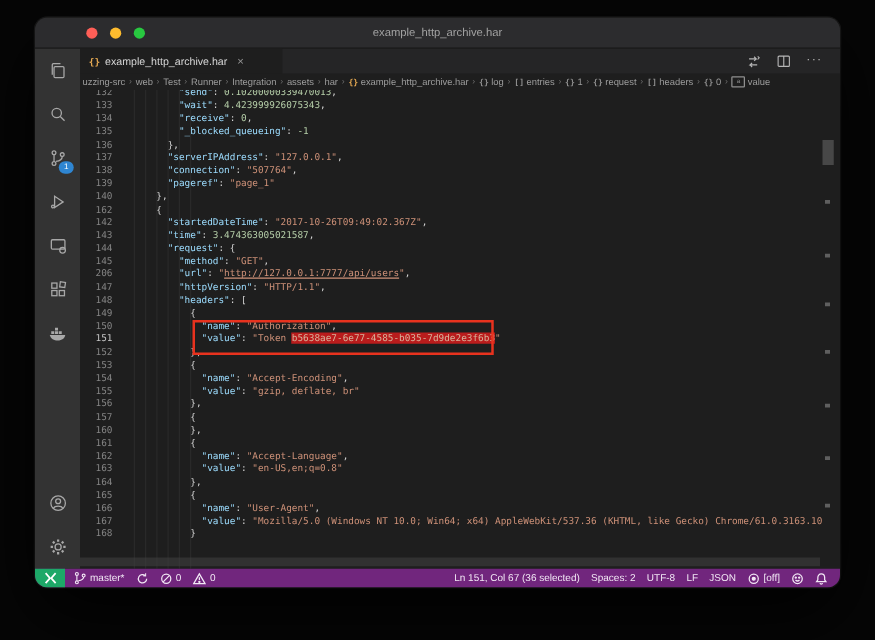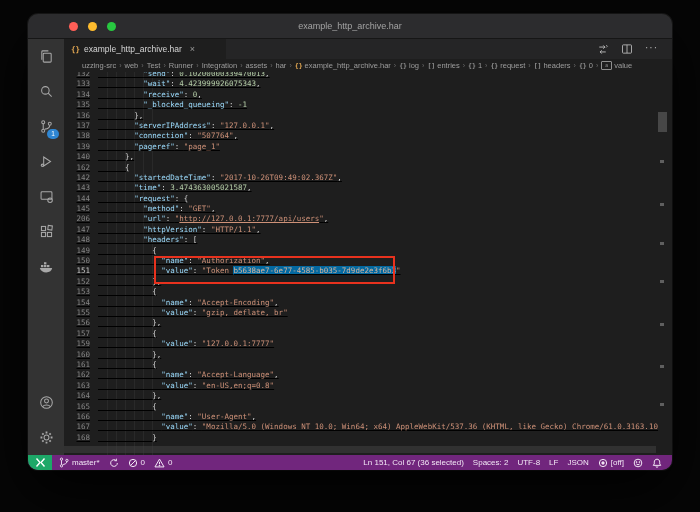--- a/index.html
+++ b/index.html
@@ -25,37 +25,37 @@
   .tabbar{position:absolute;left:36px;top:25px;right:0;height:20px;background:#252526;display:flex;align-items:stretch;}
   .tab{width:148px;background:#1e1e1e;display:flex;align-items:center;padding:0 7px;gap:4px;cursor:pointer;}
   .tab .braces{color:#e8ab53;font-weight:bold;font-size:7.5px;font-family:"DejaVu Sans Mono",monospace;}
   .tab .label{font-size:8.5px;color:#d6d6d6;white-space:nowrap;}
   .tab .close{font-size:9px;color:#9a9a9a;margin-left:4px;}
   .tab-actions{margin-left:auto;display:flex;align-items:center;gap:12px;padding-right:14px;}
   .tab-actions .ta{color:#b5b5b5;cursor:pointer;display:flex;align-items:center;}
   .ta-more{font-size:10px;letter-spacing:1px;color:#b5b5b5;margin-top:-4px;}
   
   .breadcrumb{position:absolute;left:36px;top:45px;right:0;height:13px;background:#1e1e1e;display:flex;align-items:center;
-          font-size:7.5px;color:#9d9d9d;white-space:nowrap;overflow:hidden;padding-left:18px;z-index:6;}
+          font-size:7.5px;color:#9d9d9d;white-space:nowrap;overflow:hidden;padding-left:2px;z-index:6;}
   .bc-item{display:flex;align-items:center;gap:2px;cursor:pointer;}
   .bc-sep{color:#6b6b6b;margin:0 3px;font-size:7px;}
   .bc-sym{font-family:"DejaVu Sans Mono",monospace;font-size:6.5px;color:#8f8f8f;font-weight:bold;}
   .bc-sym.accent{color:#e8ab53;}
   .bc-strbox{display:inline-block;width:9px;height:7px;border:1px solid #8f8f8f;border-radius:1px;font-size:5px;
           line-height:6px;text-align:center;color:#8f8f8f;}
   
-  .code{position:absolute;left:36px;top:55px;right:14px;bottom:15px;overflow:hidden;z-index:1;text-decoration:underline;}
+  .code{position:absolute;left:36px;top:55px;right:14px;bottom:15px;overflow:hidden;z-index:1;}
   .guide{position:absolute;top:0;bottom:0;width:1px;background:rgba(255,255,255,0.05);}
   .line{display:flex;height:10.4px;line-height:10.4px;font-family:"DejaVu Sans Mono",monospace;font-size:7.5px;position:relative;z-index:2;}
   .ln{flex:0 0 26px;text-align:right;color:#858585;user-select:none;}
   .ln.cur{color:#c6c6c6;}
   .lc{white-space:pre;margin-left:8px;color:#d4d4d4;}
   .tk-k{color:#9cdcfe;} .tk-s{color:#ce9178;} .tk-n{color:#b5cea8;} .tk-p{color:#d4d4d4;}
   .tk-u{color:#ce9178;text-decoration:underline;}
-  .tk-sel{color:#d7b49c;background:#0369a1;}
+  .tk-sel{color:#d7b49c;background:#b91c1c;}
   .hl-box{position:absolute;left:126px;top:242px;width:241px;height:28px;border:2px solid #e8321e;
           box-sizing:border-box;z-index:5;pointer-events:none;}
   
   .vsb-thumb{position:absolute;left:630px;top:98px;width:9px;height:20px;background:rgba(121,121,121,.45);z-index:4;}
   .ov-dot{position:absolute;left:632px;width:4px;height:3px;background:#5f5f5f;z-index:4;}
   .hsb{position:absolute;left:36px;top:432px;width:592px;height:7px;background:rgba(66,66,66,.55);z-index:4;}
   
   .statusbar{position:absolute;left:0;bottom:0;width:644px;height:15px;background:#71267d;display:flex;align-items:center;
           font-size:8px;color:#f2e7f5;z-index:7;}
   .sb-left{display:flex;align-items:center;height:100%;}
@@ -358,24 +358,20 @@
       </div>
       <div class="line">
         <span class="ln">156</span>
         <span class="lc">            <span class="tk-p">},</span></span>
       </div>
       <div class="line">
         <span class="ln">157</span>
         <span class="lc">            <span class="tk-p">{</span></span>
       </div>
       <div class="line">
-        <span class="ln">159</span>
-        <span class="lc">              <span class="tk-k">"value"</span><span class="tk-p">: </span><span class="tk-s">"127.0.0.1:7777"</span></span>
-      </div>
-      <div class="line">
         <span class="ln">160</span>
         <span class="lc">            <span class="tk-p">},</span></span>
       </div>
       <div class="line">
         <span class="ln">161</span>
         <span class="lc">            <span class="tk-p">{</span></span>
       </div>
       <div class="line">
         <span class="ln">162</span>
         <span class="lc">              <span class="tk-k">"name"</span><span class="tk-p">: </span><span class="tk-s">"Accept-Language"</span><span class="tk-p">,</span></span>

